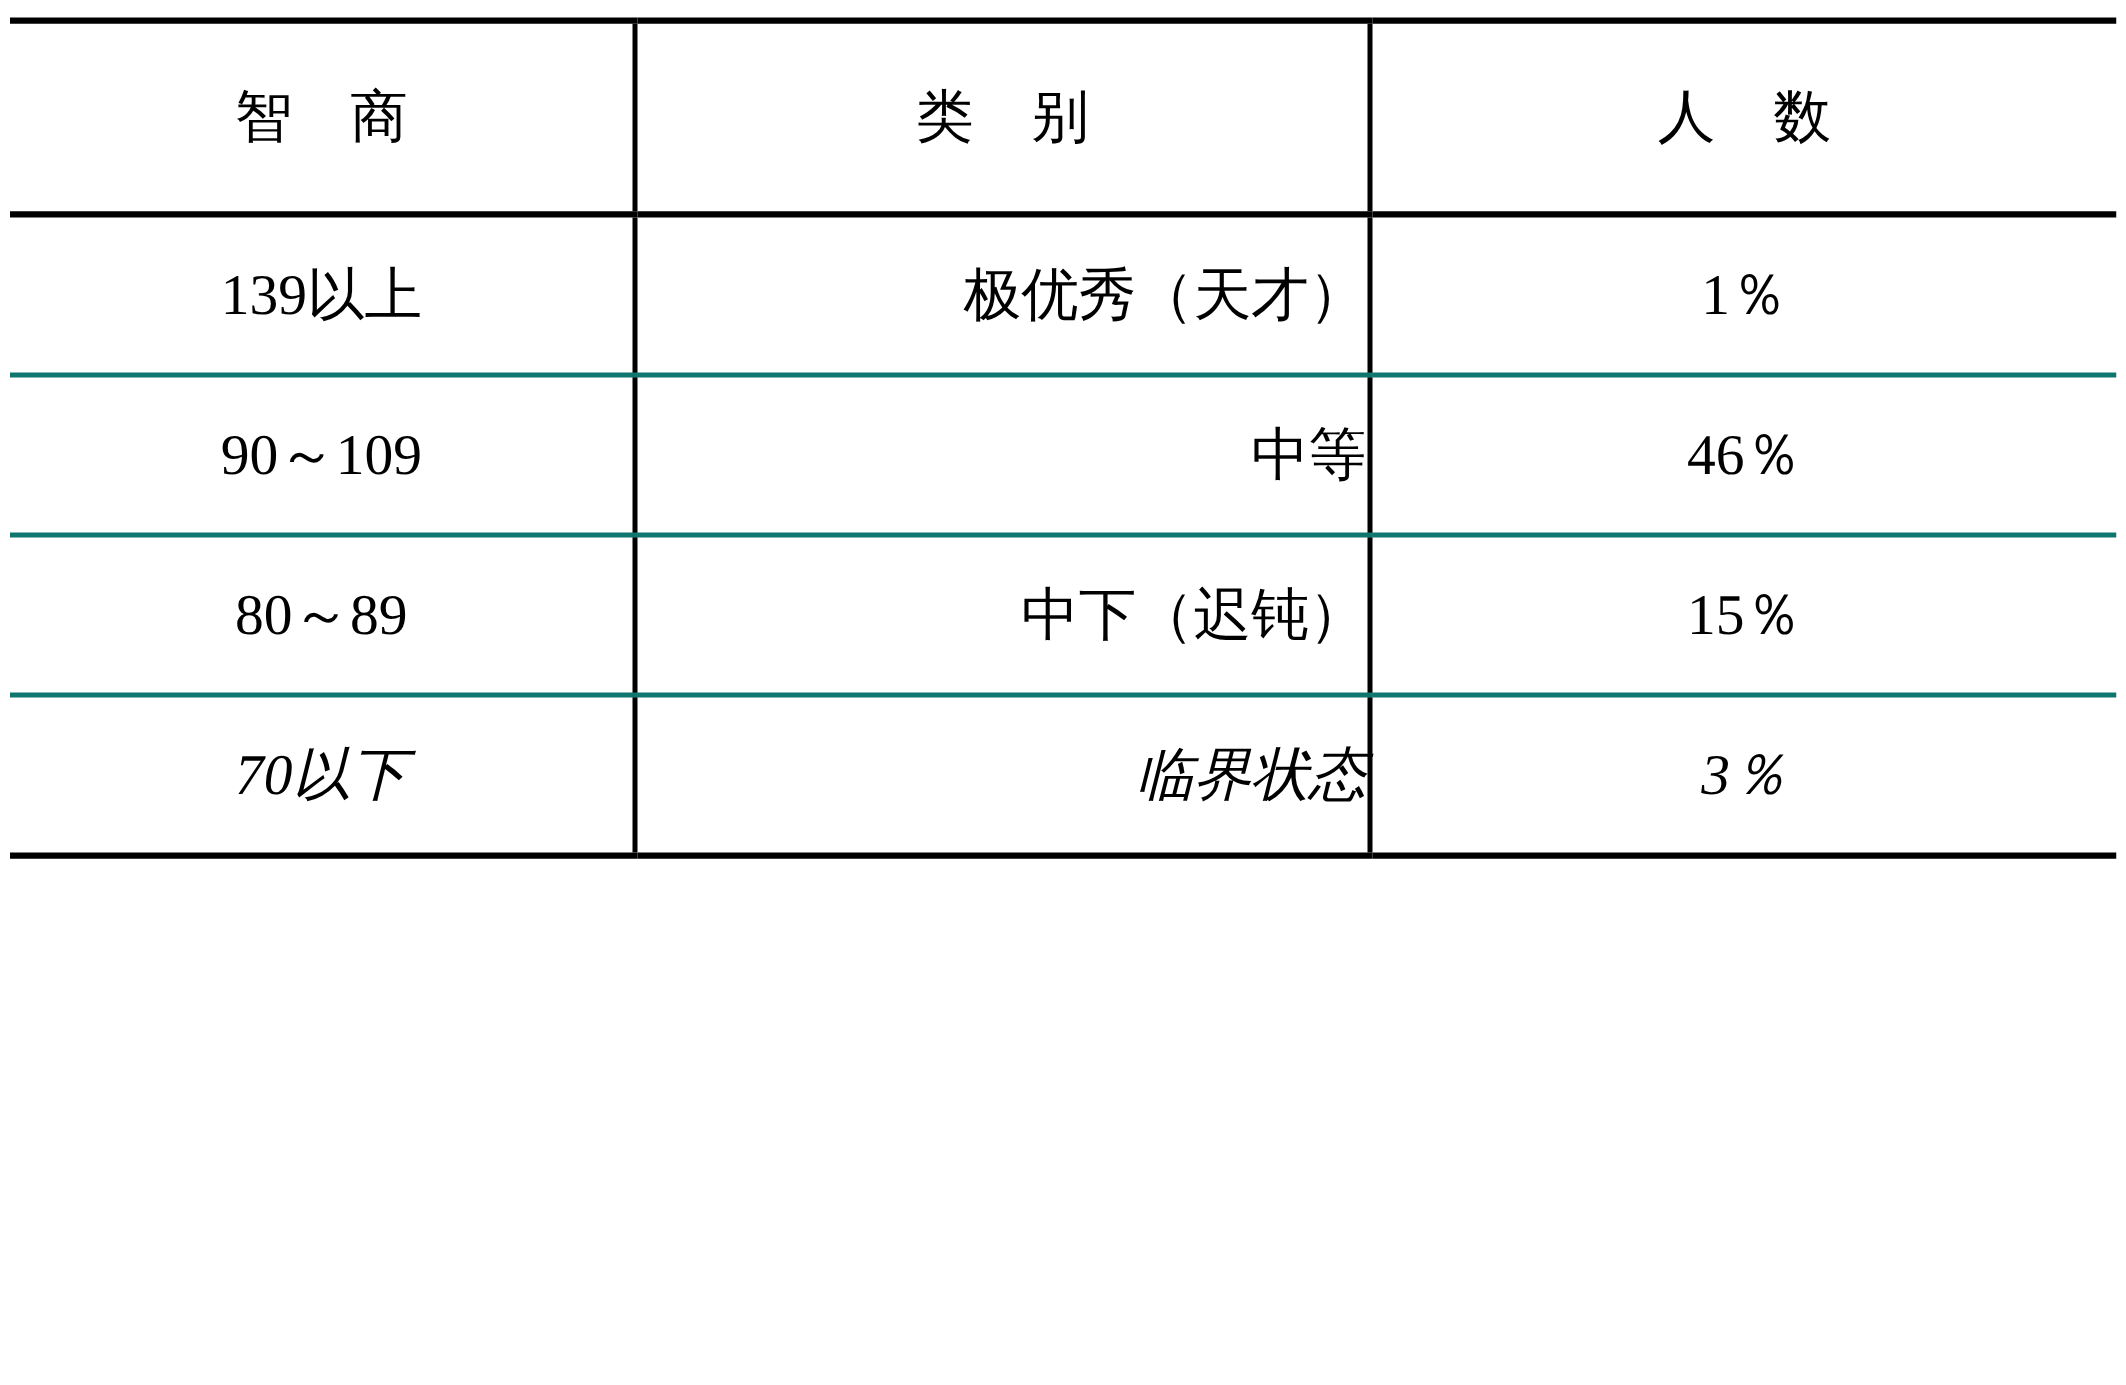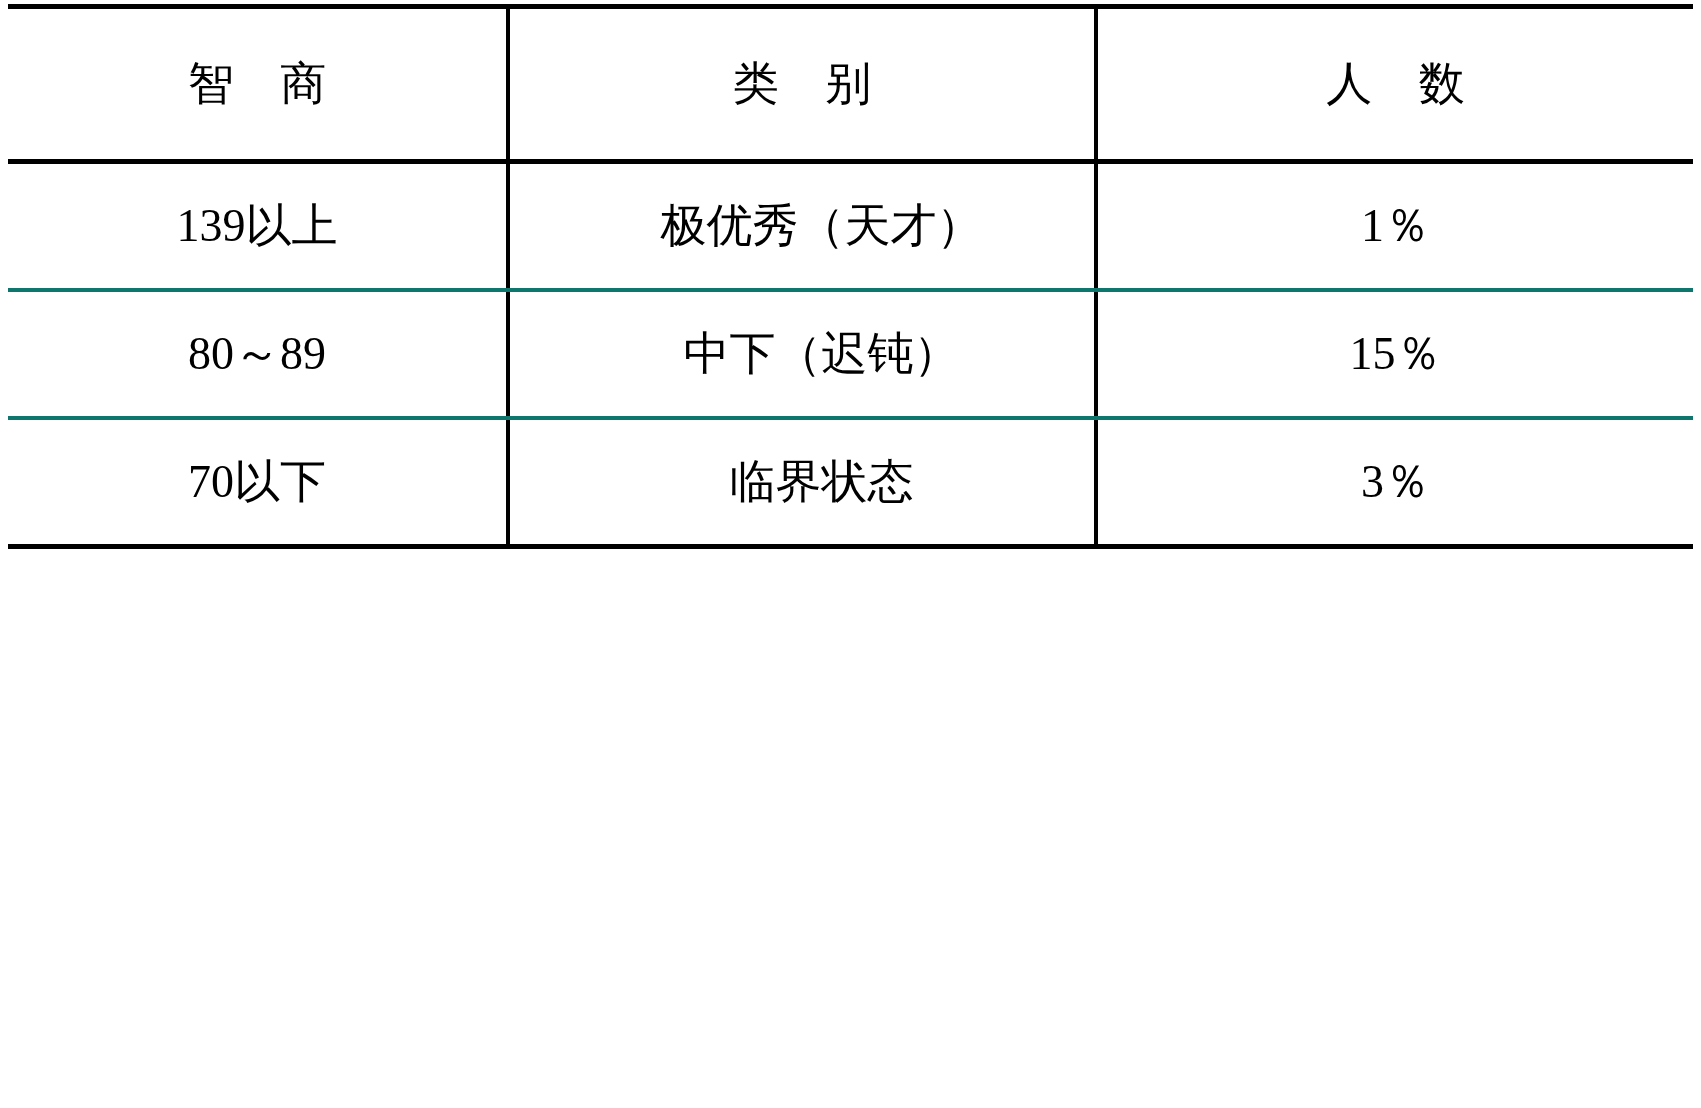--- a/index.html
+++ b/index.html
@@ -20,21 +20,21 @@
     width: 1701px;
     height: 1108px;
     box-sizing: border-box;
     padding: 0 8px;
   }
 
   table.iq-table {
     width: 1685px;
     border-collapse: collapse;
     table-layout: fixed;
-    margin-top: 4px;
+    margin-top: 14px;
   }
 
   table.iq-table col.col-iq    { width: 500px; }
   table.iq-table col.col-cat   { width: 588px; }
   table.iq-table col.col-pct   { width: 597px; }
 
   table.iq-table tr.header-row th {
     border-top: 5px solid #000;
     border-bottom: 5px solid #000;
     height: 148px;
@@ -45,30 +45,31 @@
 
   table.iq-table td {
     border-bottom: 4px solid #0f766e;
     height: 122px;
     font-size: 46px;
     vertical-align: middle;
   }
 
   table.iq-table tr:last-child td {
     border-bottom: 5px solid #000;
+    font-style: italic;
   }
 
   
   table.iq-table th.col-sep-right,
   table.iq-table td.col-sep-right {
     border-right: 4px solid #000;
   }
 
   .cell-center { text-align: center; }
-  .cell-left   { text-align: center; padding-left: 40px; }
+  .cell-left   { text-align: right; padding-left: 40px; }
 
   
   .spaced {
     letter-spacing: 0.38em;
     padding-left: 0.38em;
   }
 
   .num {
     font-family: "Liberation Serif", serif;
   }
@@ -98,20 +99,25 @@
         </th>
       </tr>
     </thead>
     <tbody>
       <tr>
         <td class="cell-center col-sep-right num">139以上</td>
         <td class="cell-left col-sep-right">极优秀（天才）</td>
         <td class="pct-cell num">1％</td>
       </tr>
       <tr>
+        <td class="cell-center col-sep-right num">90～109</td>
+        <td class="cell-left col-sep-right">中等</td>
+        <td class="pct-cell num">46％</td>
+      </tr>
+      <tr>
         <td class="cell-center col-sep-right num">80～89</td>
         <td class="cell-left col-sep-right">中下（迟钝）</td>
         <td class="pct-cell num">15％</td>
       </tr>
       <tr>
         <td class="cell-center col-sep-right num">70以下</td>
         <td class="cell-left col-sep-right">临界状态</td>
         <td class="pct-cell num">3％</td>
       </tr>
     </tbody>

